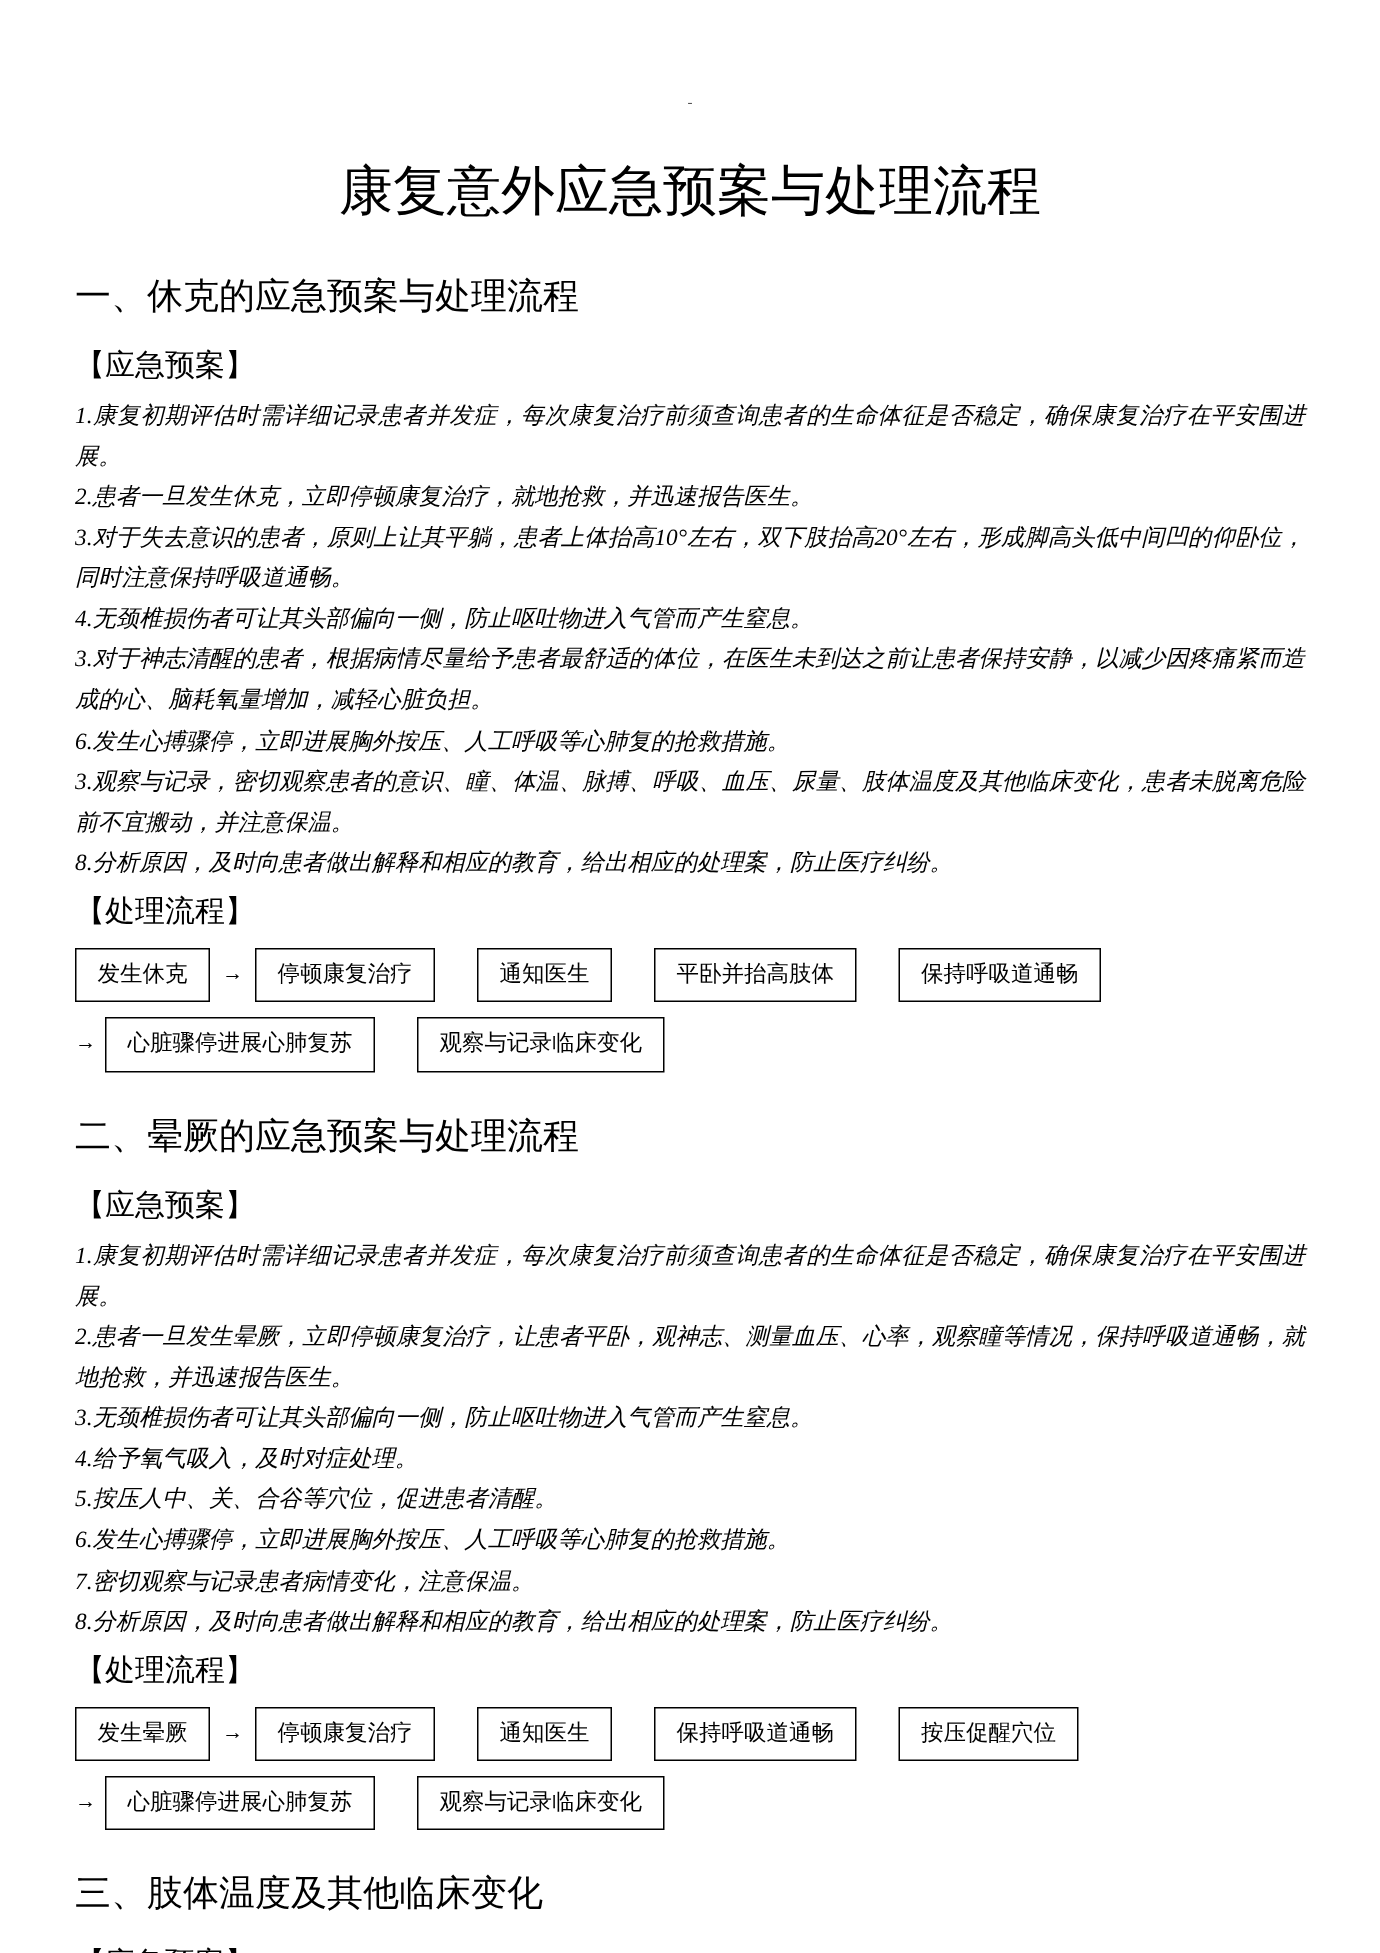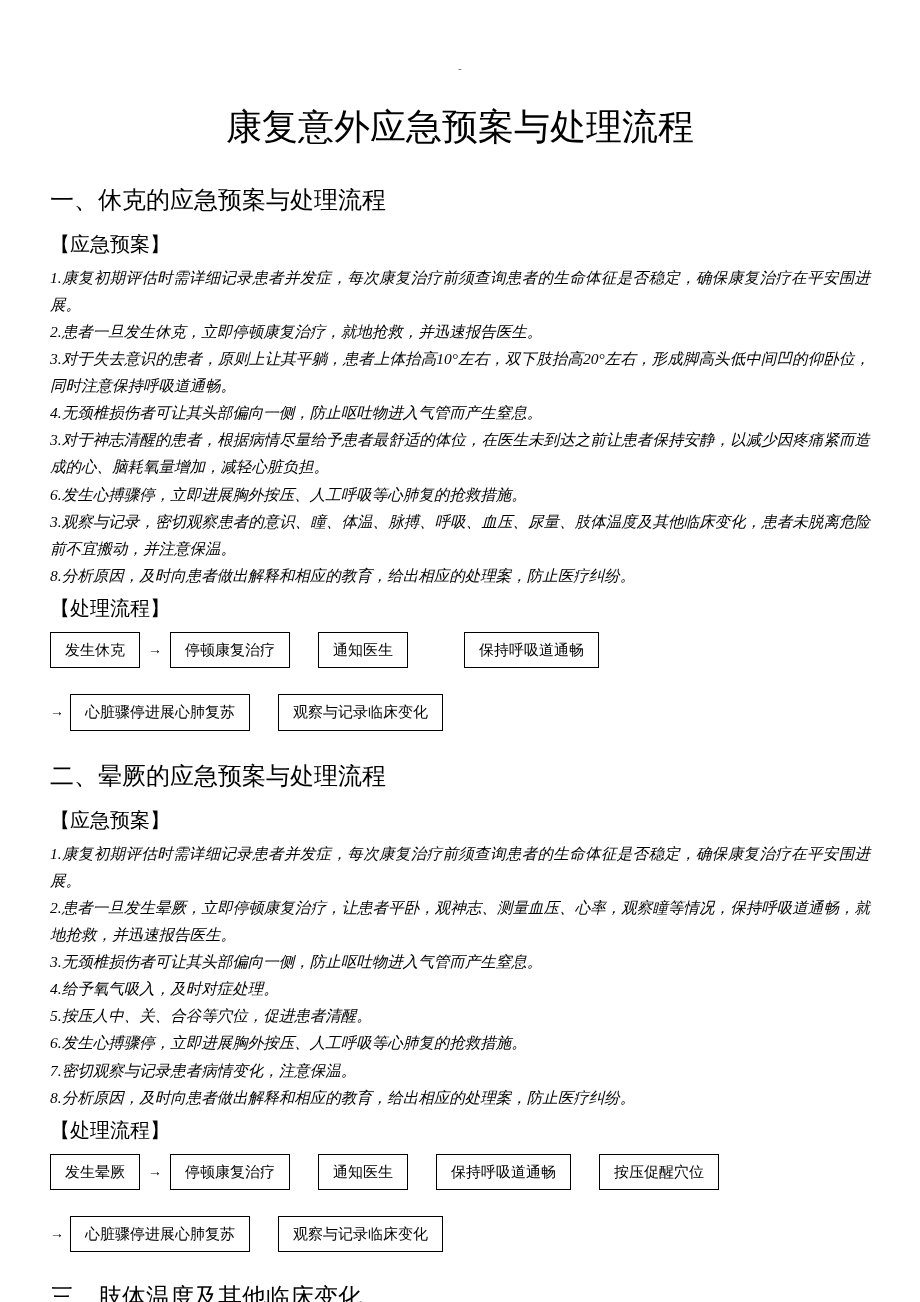--- a/index.html
+++ b/index.html
@@ -15,40 +15,40 @@
   }
   .page-mark-top { text-align: center; font-size: 10px; color: #555; margin-bottom: 20px; }
   h1.title {
     font-family: Liberation Mono, monospace;
     font-size: 36px;
     text-align: center;
     font-weight: normal;
     margin: 0 0 18px 0;
   }
   h2.section {
-    font-family: Liberation Sans, sans-serif;
+    font-family: Liberation Mono, monospace;
     font-size: 24px;
     font-weight: normal;
     margin: 14px 0 6px 0;
   }
   .label {
     font-family: Liberation Serif, serif;
     font-size: 20px;
     margin: 2px 0;
   }
   p.item {
     margin: 0;
     text-align: justify;
     font-style: italic;
   }
   .flow {
     display: flex;
     flex-wrap: wrap;
     align-items: center;
-    gap: 16px;
+    gap: 0;
     margin: 6px 0 4px 0;
   }
   .flow-row {
     display: flex;
     align-items: center;
     width: 100%;
     margin-bottom: 10px;
   }
   .box {
     border: 1px solid #000;
@@ -84,20 +84,21 @@
 <div class="label">【处理流程】</div>
 
 <div class="flow">
   <div class="flow-row">
     <span class="box">发生休克</span>
     <span class="arrow">→</span>
     <span class="box">停顿康复治疗</span>
     <span class="gap"></span>
     <span class="box">通知医生</span>
     <span class="gap"></span>
+    <span class="box">平卧并抬高肢体</span>
     <span class="gap"></span>
     <span class="box">保持呼吸道通畅</span>
   </div>
   <div class="flow-row">
     <span class="arrow-lead">→</span>
     <span class="box">心脏骤停进展心肺复苏</span>
     <span class="gap"></span>
     <span class="box">观察与记录临床变化</span>
   </div>
 </div>

